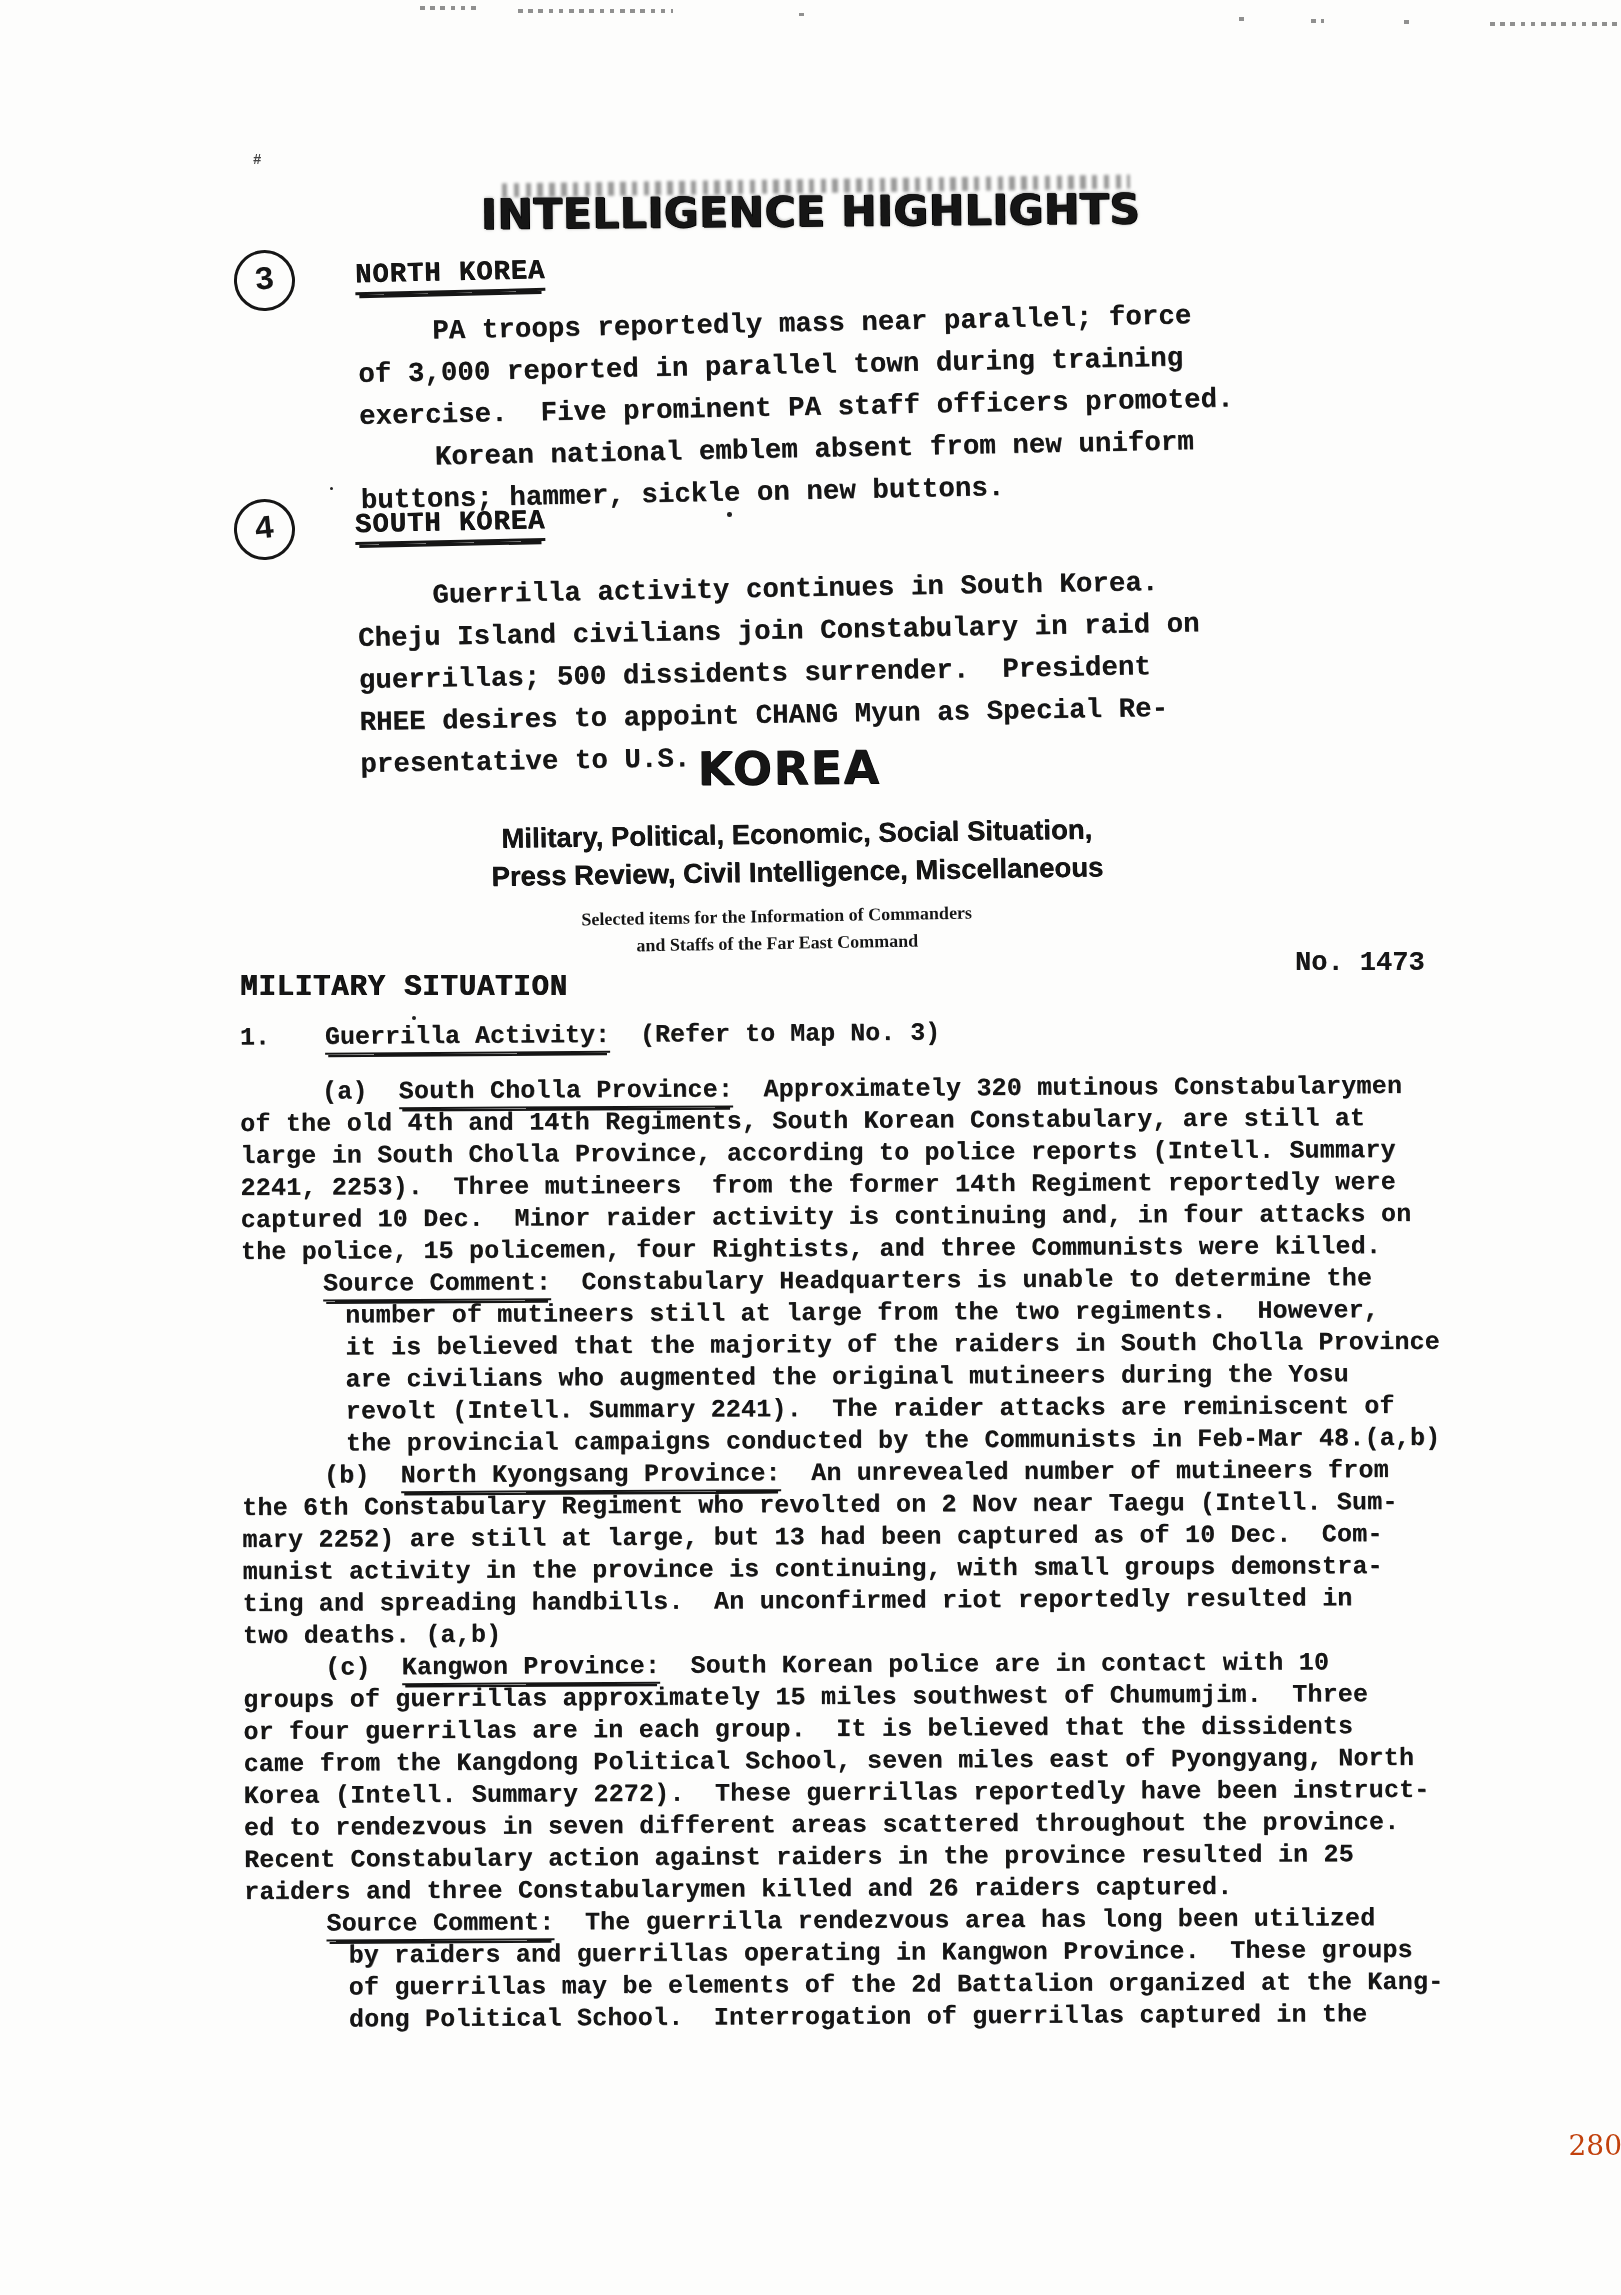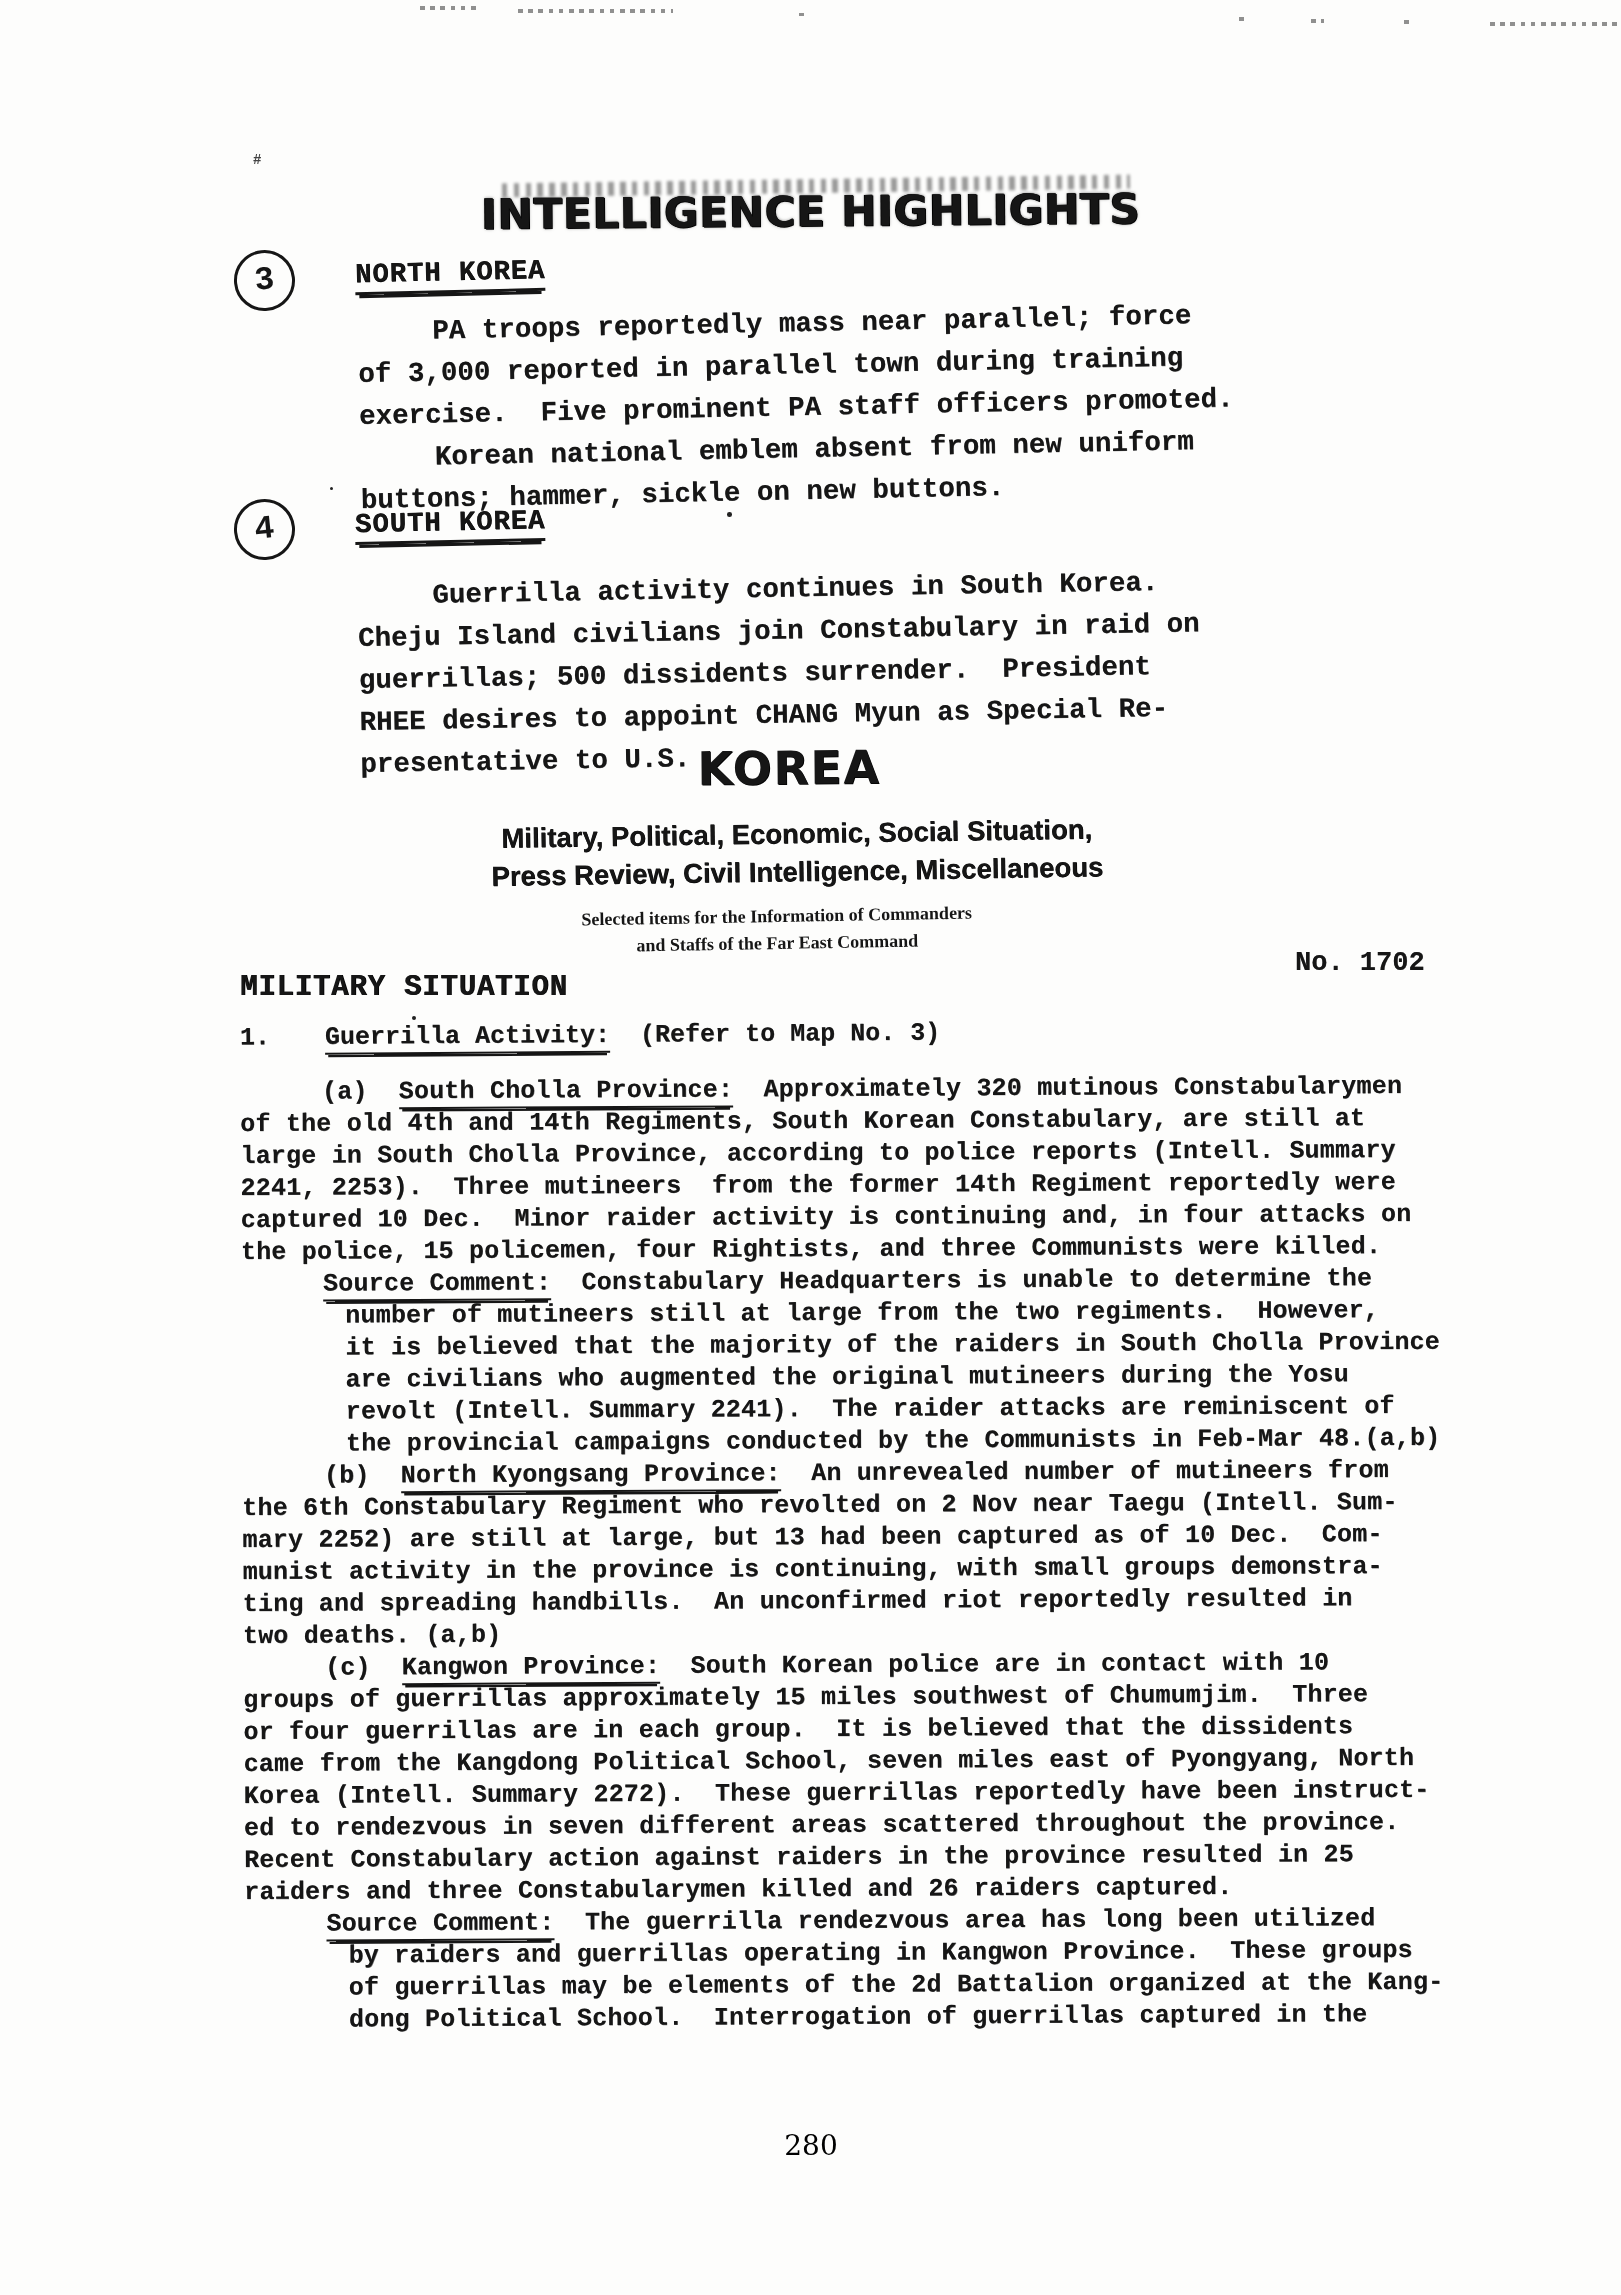--- a/index.html
+++ b/index.html
@@ -69,22 +69,22 @@
     position:absolute; left:240px; top:1077px; width:1303px;
     font-size:25px; line-height:32px; transform:rotate(-0.3deg);
     transform-origin:0 0; letter-spacing:0.2px;
   }
   .mil-sit{
     position:absolute; left:240px; top:959px; font-size:29px; font-weight:bold;
     letter-spacing:0.8px; text-shadow:0.8px 0.4px 0 #000;margin-top:12px;
   }
   .issue-no{position:absolute; left:1295px; top:948px; font-size:27px; font-weight:bold;}
   .page-num{
-    position:absolute; left:0; right:0; top:2129px; text-align:center;
-    font-family:"DejaVu Serif", serif; font-size:28px; color:#000000;
+    position:absolute; left:0; right:0; top:2129px; text-align:right;
+    font-family:"DejaVu Serif", serif; font-size:28px; color:#c2410c;
   }
 </style>
 </head>
 <body>
 
 <div class="page">
 
   <div class="art" style="left:420px; top:6.3px;  width:57px;"></div>
   <div class="art" style="left:518px; top:9.4px; width:155px;"></div>
   <div class="art" style="left:799px;top:12.6px; width:9.4px;"></div>
@@ -127,21 +127,21 @@
   <div class="korea-title">KOREA</div>
   <div class="subtitle">
     <div>Military, Political, Economic, Social Situation,</div>
     <div>Press Review, Civil Intelligence, Miscellaneous</div>
   </div>
   <div class="tagline">
     <div>Selected items for the Information of Commanders</div>
     <div>and Staffs of the Far East Command</div>
   </div>
   <div class="mil-sit">MILITARY SITUATION</div>
-  <div class="issue-no tw">No. 1702</div>
+  <div class="issue-no tw">No. 1473</div>
 
   <div class="heading-line tw" style="transform:rotate(-0.4deg);">
     <span class="num-mr">1.</span><span class="ul">Guerrilla Activity:</span><span class="bl">  (Refer to Map No. 3)</span>
   </div>
 
   <div class="body-block tw">
     <div class="bl m1"><span class="mr1">(a)</span><span class="ul">South Cholla Province:</span><span>  Approximately 320 mutinous Constabularymen</span></div>
     <div class="bl">of the old 4th and 14th Regiments, South Korean Constabulary, are still at</div>
     <div class="bl">large in South Cholla Province, according to police reports (Intell. Summary</div>
     <div class="bl">2241, 2253).  Three mutineers  from the former 14th Regiment reportedly were</div>

